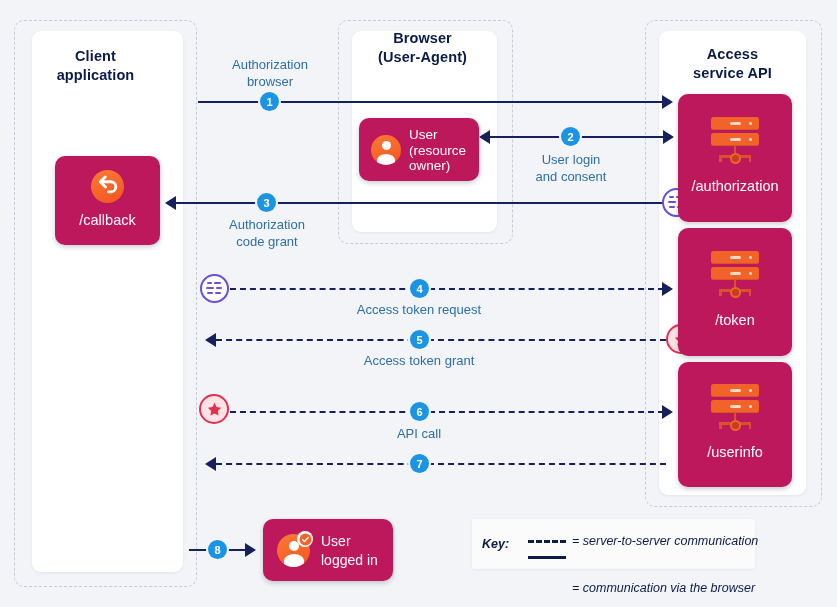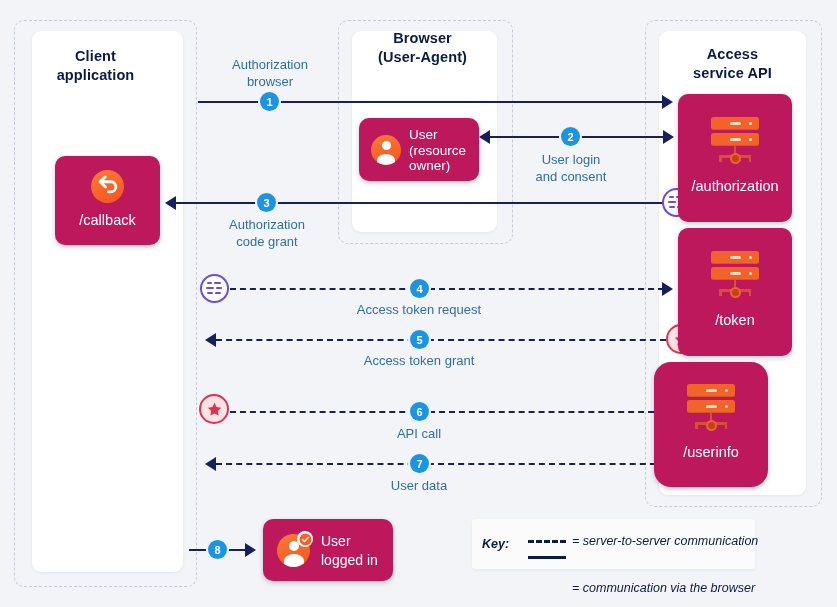--- a/index.html
+++ b/index.html
@@ -220,23 +220,20 @@
   <div class="line-dash" style="left:230px;top:411px;width:434px;"></div>
   <div class="arrow-head ah-right" style="left:662px;top:404.5px;"></div>
   <div class="step" style="left:410px;top:402px;">6</div>
   <div class="step-label" style="left:345px;top:425px;width:148px;">
     <span>API call</span>
   </div>
 
   <div class="line-dash" style="left:216px;top:463px;width:450px;"></div>
   <div class="arrow-head ah-left" style="left:205px;top:456.5px;"></div>
   <div class="step" style="left:410px;top:454px;">7</div>
-  <div class="step-label" style="left:345px;top:477px;width:148px;">
-    <span>User data</span>
-  </div>
 
   <div class="line-solid" style="left:189px;top:549px;width:58px;"></div>
   <div class="arrow-head ah-right" style="left:245px;top:542.5px;"></div>
   <div class="step" style="left:208px;top:540px;">8</div>
 
   <div class="node" style="left:55px;top:156px;width:105px;height:89px;">
     <div class="circ-orange" style="left:36px;top:14px;width:33px;height:33px;">
       <svg width="33" height="33" viewBox="0 0 24 24">
         <path d="M14.5 7.5H9.3l1.9-1.9a1 1 0 0 0-1.4-1.4L5.9 7.9a1 1 0 0 0 0 1.4l3.9 3.7a1 1 0 1 0 1.4-1.4L9.3 9.7h5.1a2.6 2.6 0 0 1 0 5.2h-1.7a1 1 0 0 0 0 2h1.7a4.6 4.6 0 0 0 0-9.4z" fill="#ffffff"></path>
       </svg>
@@ -287,21 +284,21 @@
       </div>
       <div class="stem" style="left:22.5px;top:29px;width:2.5px;height:9px;"></div>
       <div class="stem" style="left:8px;top:38px;width:32px;height:2.5px;"></div>
       <div class="stem" style="left:8px;top:38px;width:2.5px;height:7px;"></div>
       <div class="stem" style="left:37.5px;top:38px;width:2.5px;height:7px;"></div>
       <div class="hub" style="left:19px;top:35.5px;"></div>
     </div>
     <div class="node-label" style="left:0;top:83px;">/token</div>
   </div>
 
-  <div class="node" style="left:654px;top:362px;width:114px;height:125px;border-radius:17px;">
+  <div class="node" style="left:678px;top:362px;width:114px;height:125px;">
     <div class="server" style="left:33px;top:22px;width:48px;height:52px;">
       <div class="bar" style="top:0;">
         <div class="dash" style="left:19px;top:5px;"></div>
         <div class="dot" style="left:38px;top:5px;"></div>
       </div>
       <div class="bar" style="top:16px;">
         <div class="dash" style="left:19px;top:5px;"></div>
         <div class="dot" style="left:38px;top:5px;"></div>
       </div>
       <div class="stem" style="left:22.5px;top:29px;width:2.5px;height:9px;"></div>

